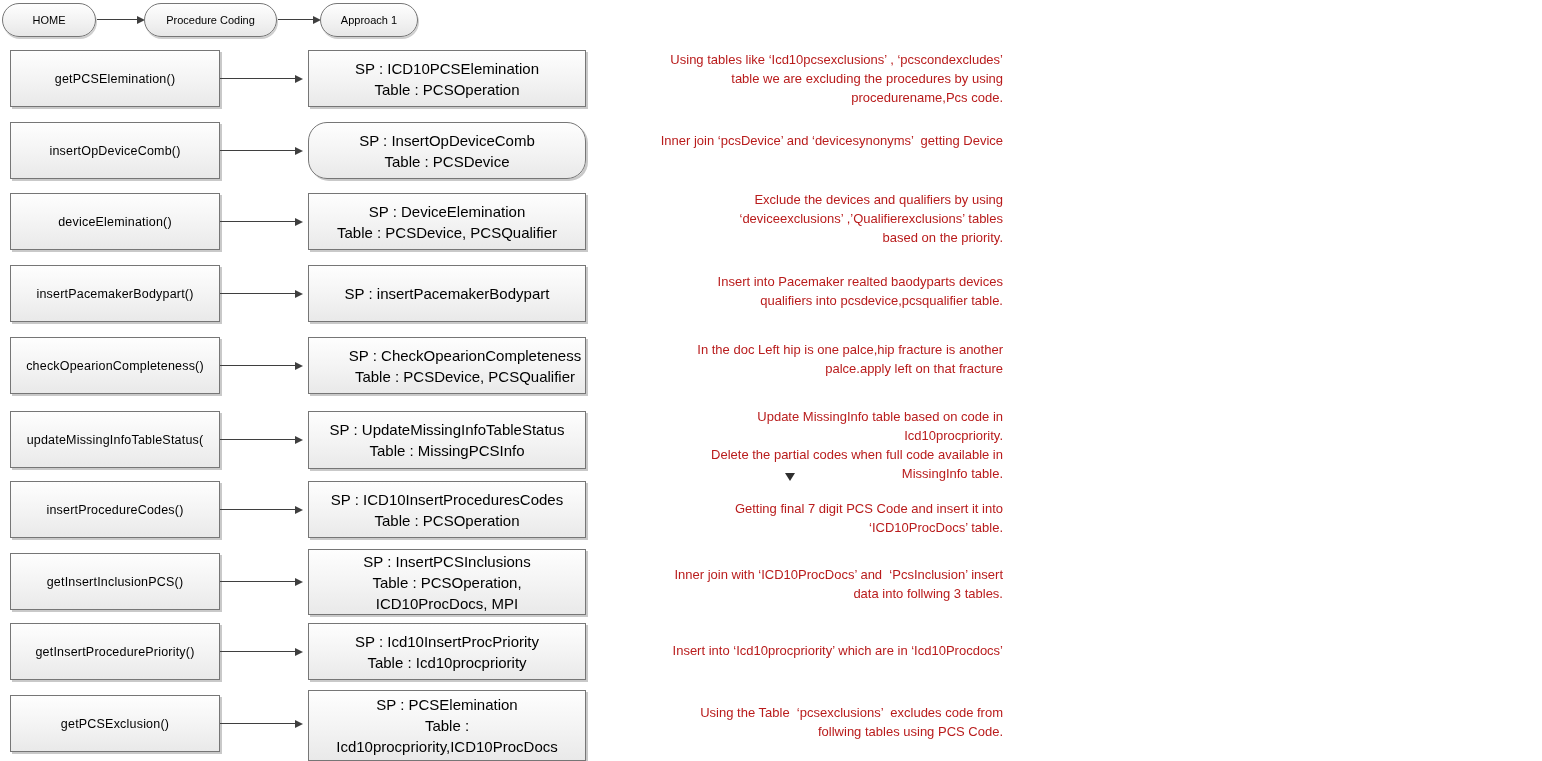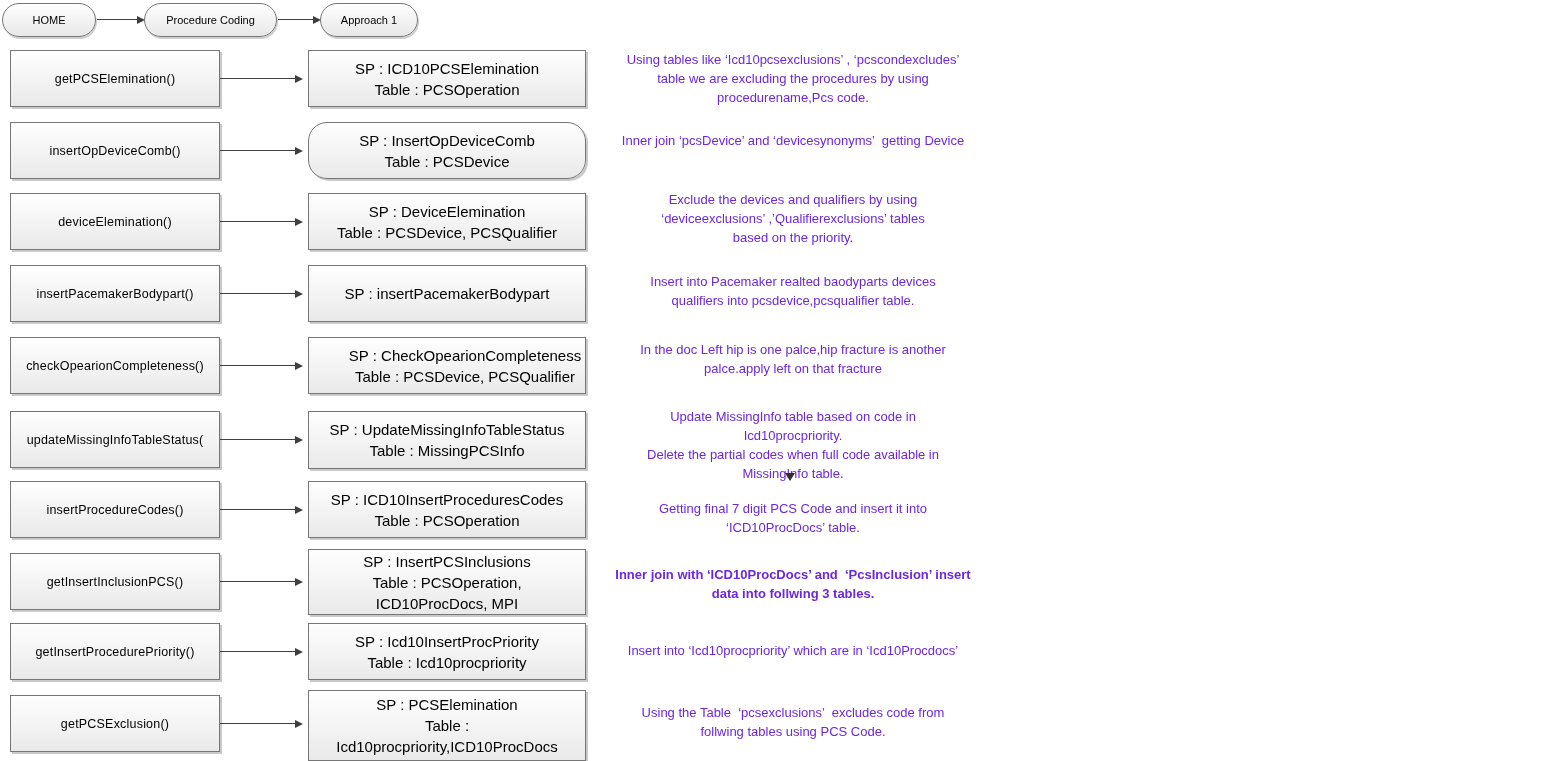--- a/index.html
+++ b/index.html
@@ -17,22 +17,22 @@
   .pill{
     position:absolute;top:3px;height:34px;border:1px solid #767676;border-radius:17px;
     background:linear-gradient(180deg,#fefefe 0%,#f1f1f1 60%,#e7e7e7 100%);
     box-shadow:1px 2px 0 #cfcfcf;
     display:flex;align-items:center;justify-content:center;
     font-size:11px;box-sizing:border-box;
   }
   .method-box{left:10px;width:210px;height:57px;font-size:12.5px;letter-spacing:.2px;}
   .sp-box{left:308px;width:278px;font-size:15px;line-height:21px;white-space:pre-line;}
   .desc{
-    position:absolute;left:583px;width:420px;text-align:center;
-    font-size:13px;line-height:19px;white-space:pre;color:#6d28d9;
+    position:absolute;left:583px;width:420px;text-align:right;
+    font-size:13px;line-height:19px;white-space:pre;color:#b91c1c;
   }
   .title{
     position:absolute;left:435px;top:6px;font-size:18.5px;font-weight:bold;
     letter-spacing:.2px;white-space:nowrap;
   }
   .arrow{position:absolute;border-top:1.5px solid #3f3f3f;height:0;}
   .arrow::after{
     content:"";position:absolute;right:-2px;top:-4.5px;width:0;height:0;
     border-left:8px solid #3f3f3f;border-top:4px solid transparent;border-bottom:4px solid transparent;
   }
@@ -127,21 +127,21 @@
     <div class="desc" style="top:499px;">Getting final 7 digit PCS Code and insert it into
 ‘ICD10ProcDocs’ table.</div>
   </div>
 
   <div>
     <div class="node method-box" style="top:553px;">getInsertInclusionPCS()</div>
     <div class="arrow row-arrow" style="top:581px;"></div>
     <div class="node sp-box" style="top:549px;height:66px;">SP : InsertPCSInclusions
 Table : PCSOperation,
 ICD10ProcDocs, MPI</div>
-    <div class="desc" style="top:565px;font-weight:bold;">Inner join with ‘ICD10ProcDocs’ and  ‘PcsInclusion’ insert
+    <div class="desc" style="top:565px;">Inner join with ‘ICD10ProcDocs’ and  ‘PcsInclusion’ insert
 data into follwing 3 tables.</div>
   </div>
 
   <div>
     <div class="node method-box" style="top:623px;">getInsertProcedurePriority()</div>
     <div class="arrow row-arrow" style="top:651px;"></div>
     <div class="node sp-box" style="top:623px;height:57px;">SP : Icd10InsertProcPriority
 Table : Icd10procpriority</div>
     <div class="desc" style="top:641px;">Insert into ‘Icd10procpriority’ which are in ‘Icd10Procdocs’</div>
   </div>

